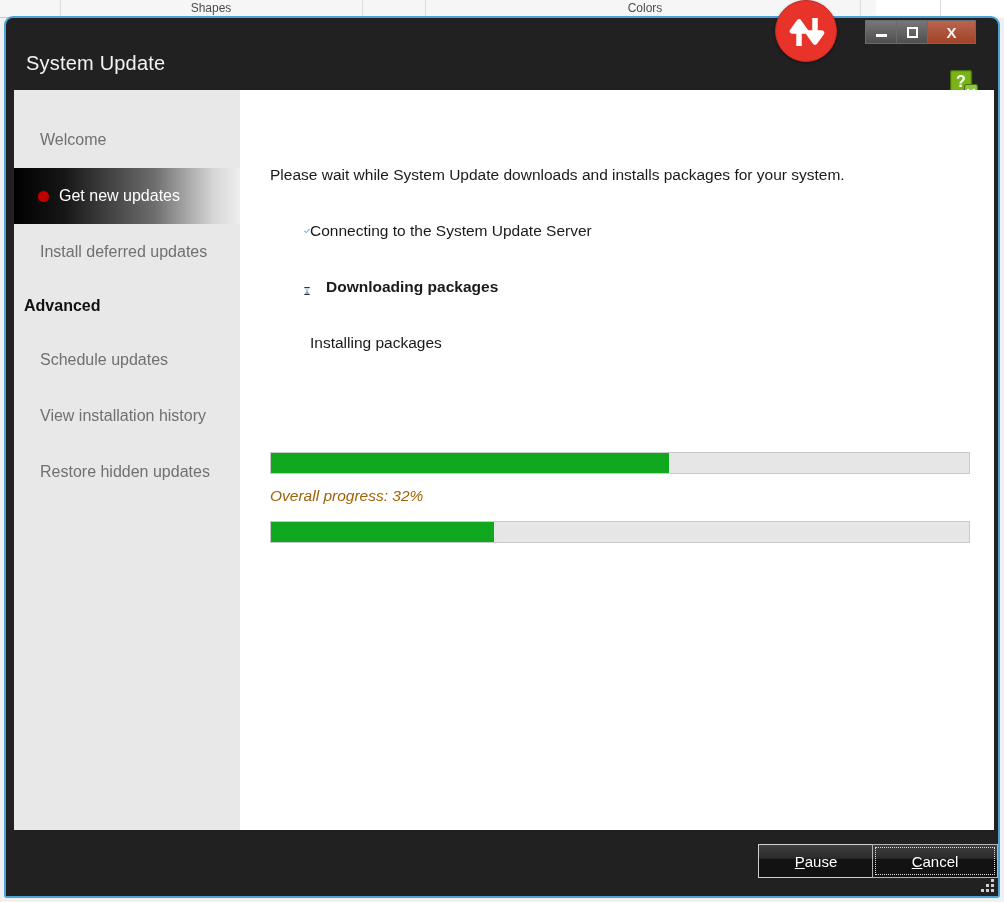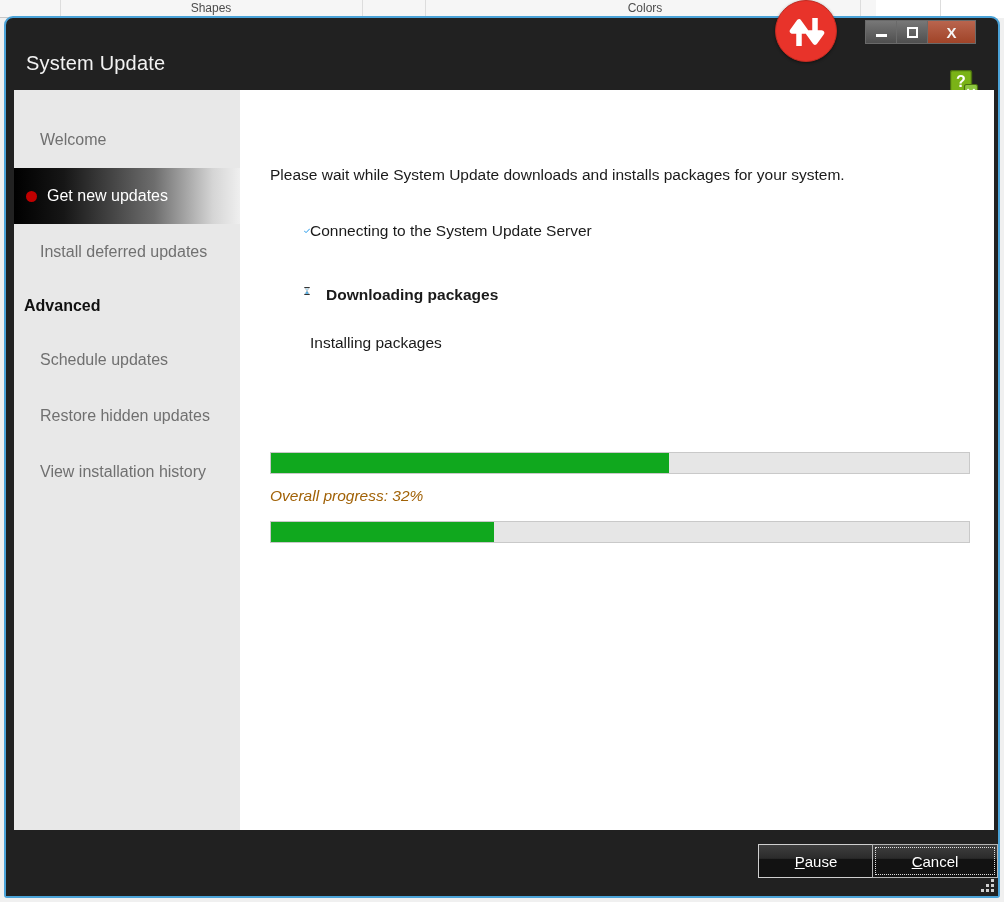--- a/index.html
+++ b/index.html
@@ -125,21 +125,21 @@
     height: 56px;
     display: flex;
     align-items: center;
     padding-left: 26px;
     font-size: 16px;
     color: #707070;
   }
   .nav-item.selected {
     background: linear-gradient(to right, #000000 0%, #161616 22%, #6d6d6d 62%, #d5d5d5 88%, #efefef 100%);
     color: #ffffff;
-    padding-left: 12px;
+    padding-left: 24px;
   }
   .nav-bullet {
     width: 11px; height: 11px;
     border-radius: 50%;
     background: #c00000;
     margin-right: 10px;
     flex: none;
   }
   .nav-section {
     height: 52px;
@@ -161,21 +161,21 @@
     position: absolute;
     left: 30px; top: 76px;
     font-size: 15.5px;
     color: #1a1a1a;
     white-space: nowrap;
   }
   .step {
     position: absolute;
     left: 30px;
     display: flex;
-    align-items: flex-end;
+    align-items: flex-start;
     font-size: 15.5px;
     color: #1a1a1a;
   }
   .step-icon {
     width: 40px;
     flex: none;
     display: flex;
     align-items: center;
     justify-content: flex-start;
     padding-left: 34px;
@@ -313,25 +313,25 @@
         <span>Install deferred updates</span>
       </div>
 
       <div class="nav-section">Advanced</div>
 
       <div class="nav-item">
         <span>Schedule updates</span>
       </div>
 
       <div class="nav-item">
+        <span>View installation history</span>
+      </div>
+
+      <div class="nav-item">
         <span>Restore hidden updates</span>
-      </div>
-
-      <div class="nav-item">
-        <span>View installation history</span>
       </div>
     </div>
 
     <div id="content">
 
       <div id="intro-text">Please wait while System Update downloads and installs packages for your system.</div>
 
       <div class="step" id="step-connect">
         <span class="step-icon">
           <svg width="22" height="18" viewBox="0 0 22 18">

